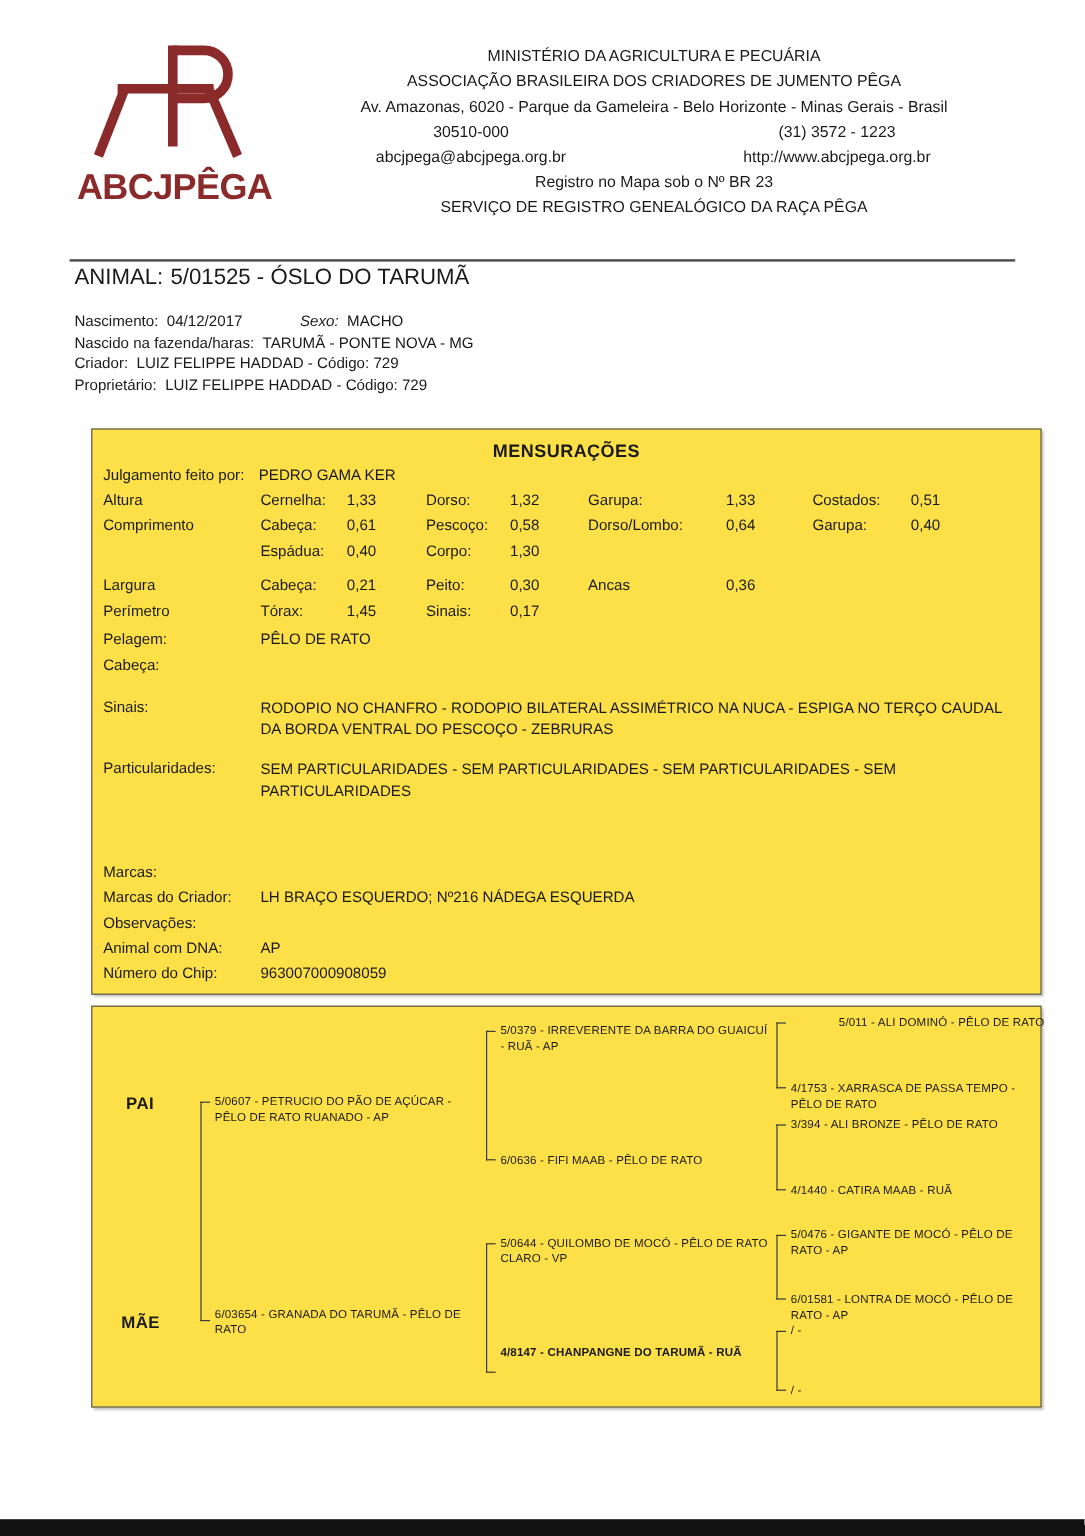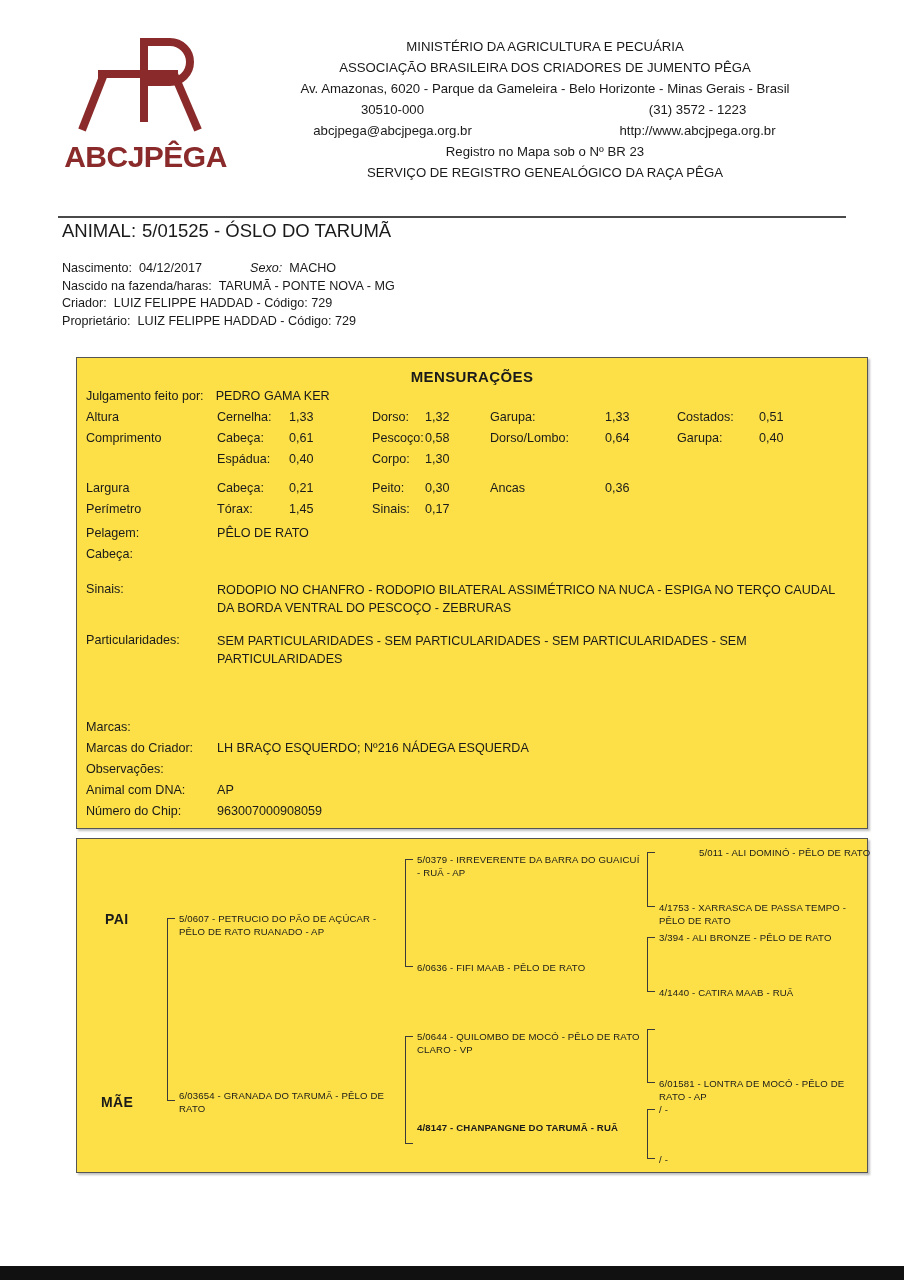--- a/index.html
+++ b/index.html
@@ -128,21 +128,21 @@
   }
   .m-row { position: absolute; white-space: nowrap; height: 17px; }
   .c-label { position: absolute; }
   .julg { left: 9px; top: 31px; }
   .julg .v { margin-left: 12px; }
 
   
   .col-a { left: 9px; }
   .col-b { left: 140px; }
   .col-bv { left: 212px; }
-  .col-c { left: 295px; }
+  .col-c { left: 278px; }
   .col-cv { left: 348px; }
   .col-d { left: 413px; }
   .col-dv { left: 528px; }
   .col-e { left: 600px; }
   .col-ev { left: 682px; }
 
   .r-altura      { top: 52px; }
   .r-compr       { top: 73px; }
   .r-espadua     { top: 94px; }
   .r-largura     { top: 123px; }
@@ -410,20 +410,21 @@
 
     <div class="bracket" style="left:570px; top:13px; height:55px;"></div>
     <div class="g-entry" style="left:582px; top:7px; width:234px;padding-left:40px;">5/011 - ALI DOMINÓ - PÊLO DE RATO</div>
     <div class="g-entry" style="left:582px; top:62px; width:208px;">4/1753 - XARRASCA DE PASSA TEMPO - PÊLO DE RATO</div>
 
     <div class="bracket" style="left:570px; top:98px; height:55px;"></div>
     <div class="g-entry" style="left:582px; top:92px; width:208px;">3/394 - ALI BRONZE - PÊLO DE RATO</div>
     <div class="g-entry" style="left:582px; top:147px; width:208px;">4/1440 - CATIRA MAAB - RUÃ</div>
 
     <div class="bracket" style="left:570px; top:190px; height:54px;"></div>
+    <div class="g-entry" style="left:582px; top:184px; width:208px;">5/0476 - GIGANTE DE MOCÓ - PÊLO DE RATO - AP</div>
     <div class="g-entry" style="left:582px; top:238px; width:208px;">6/01581 - LONTRA DE MOCÓ - PÊLO DE RATO - AP</div>
 
     <div class="bracket" style="left:570px; top:270px; height:50px;"></div>
     <div class="g-entry" style="left:582px; top:264px; width:208px;">/ -</div>
     <div class="g-entry" style="left:582px; top:314px; width:208px;">/ -</div>
 
   </div>
 
   <div class="viewport-bar"></div>
 

